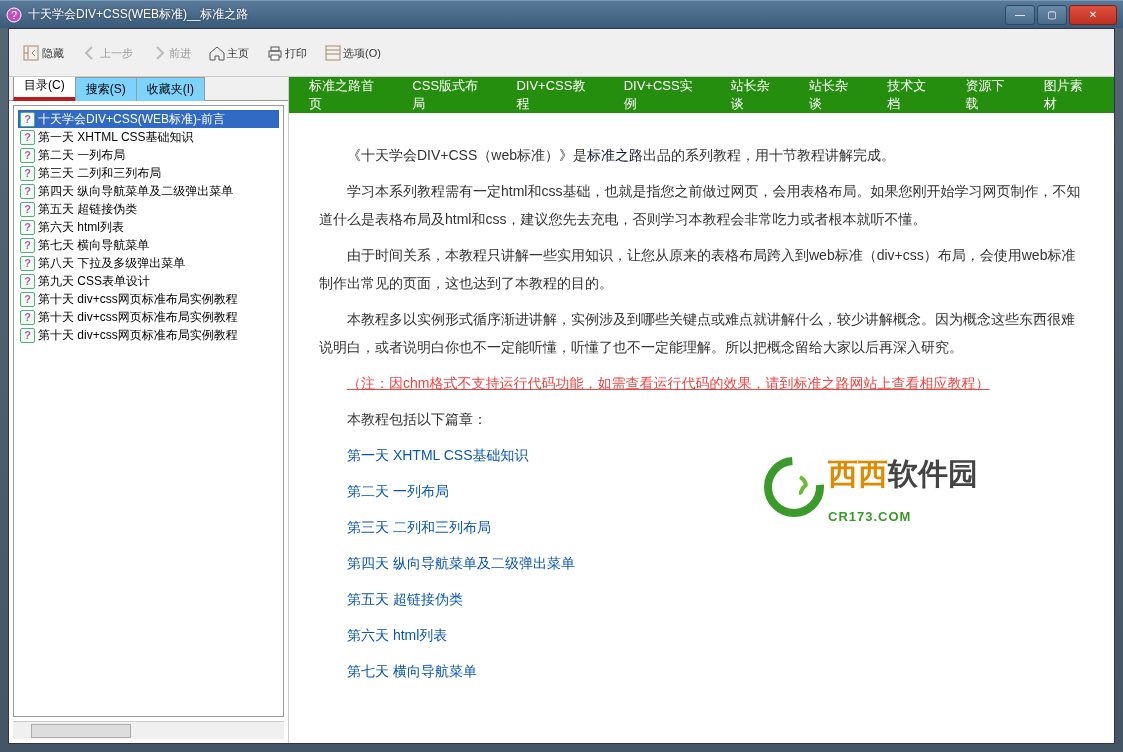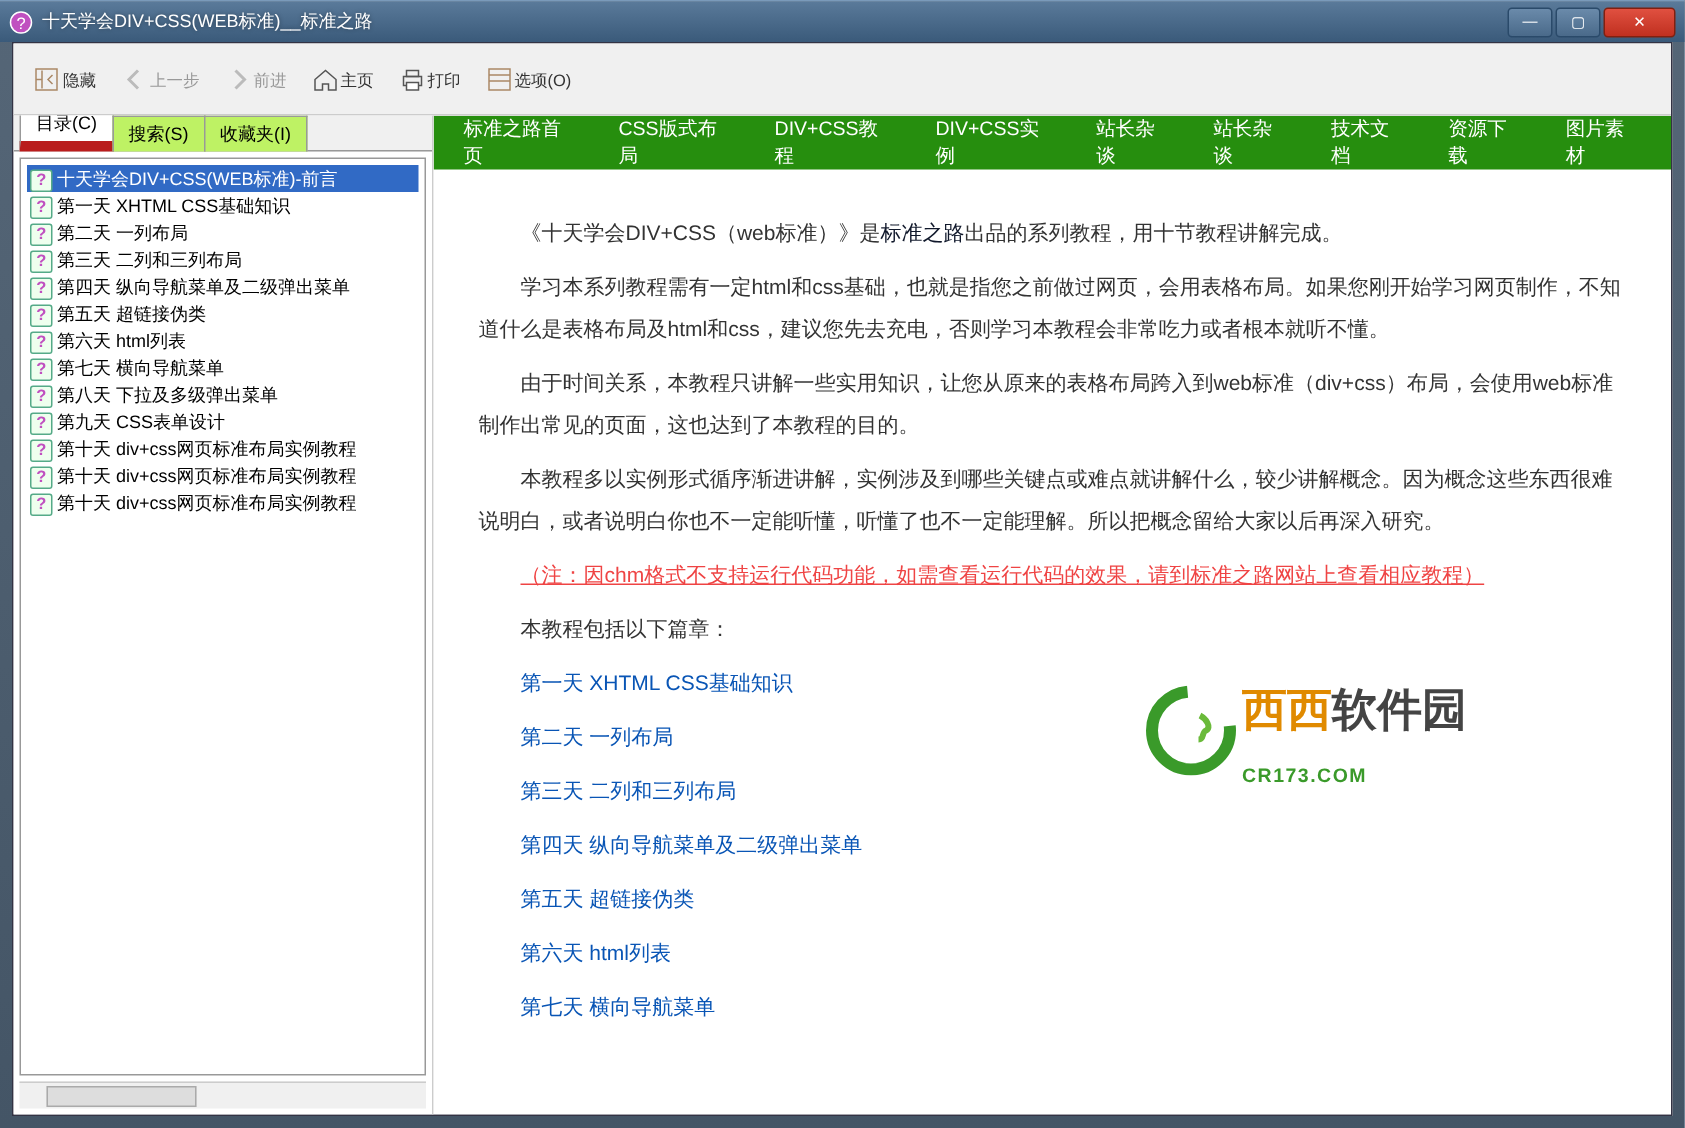--- a/index.html
+++ b/index.html
@@ -20,22 +20,22 @@
 .toolbar { height: 48px; background: #f0f0f0; border-bottom: 1px solid #ccc; display: flex; align-items: center; padding: 2px 6px; gap: 2px; }
 .tool-btn { display: flex; flex-direction: row; align-items: center; justify-content: center; min-width: 44px; height: 42px; padding: 2px 6px; border: 1px solid transparent; cursor: pointer; color: #333; }
 .tool-btn.disabled { color: #999; cursor: default; }
 .tool-icon { width: 20px; height: 20px; display: flex; align-items: center; justify-content: center; font-size: 16px; }
 .tool-label { font-size: 11px; margin-top: 1px; }
 
 
 .split { flex: 1; display: flex; overflow: hidden; }
 .nav-pane { width: 280px; border-right: 1px solid #ccc; display: flex; flex-direction: column; background: #fff; }
 .nav-tabs { height: 24px; display: flex; align-items: flex-end; background: #f0f0f0; border-bottom: 1px solid #999; padding-left: 4px; }
-.nav-tab { padding: 3px 10px; border: 1px solid #999; border-bottom: none; background: #bef264; margin-right: -1px; font-size: 12px; cursor: pointer; position: relative; top: 1px; }
-.nav-tab.active { background: #fff; border-bottom: 7px solid #b91c1c; }
+.nav-tab { padding: 3px 10px; border: 1px solid #999; border-bottom: none; background: #7dd3fc; margin-right: -1px; font-size: 12px; cursor: pointer; position: relative; top: 1px; }
+.nav-tab.active { background: #fff; border-bottom: 4px solid #b91c1c; }
 .nav-tree { flex: 1; overflow: auto; padding: 4px; border: 1px solid #999; margin: 4px; }
 .tree-item { display: flex; align-items: center; padding: 1px 2px; cursor: pointer; white-space: nowrap; font-size: 12px; line-height: 16px; }
 .tree-item.selected { background: #316ac5; color: #fff; }
 .tree-item.selected .tree-label { background: #316ac5; color: #fff; }
 .tree-icon { width: 16px; height: 16px; margin-right: 2px; flex-shrink: 0; }
 .nav-scroll { height: 18px; background: #f0f0f0; border-top: 1px solid #ccc; margin: 0 4px 4px 4px; position: relative; }
 .nav-scroll-thumb { position: absolute; left: 18px; top: 2px; width: 100px; height: 14px; background: #ddd; border: 1px solid #aaa; }
 
 .content-pane { flex: 1; display: flex; flex-direction: column; overflow: hidden; position: relative; }
 .content-body { flex: 1; overflow-y: scroll; background: #fff; }

